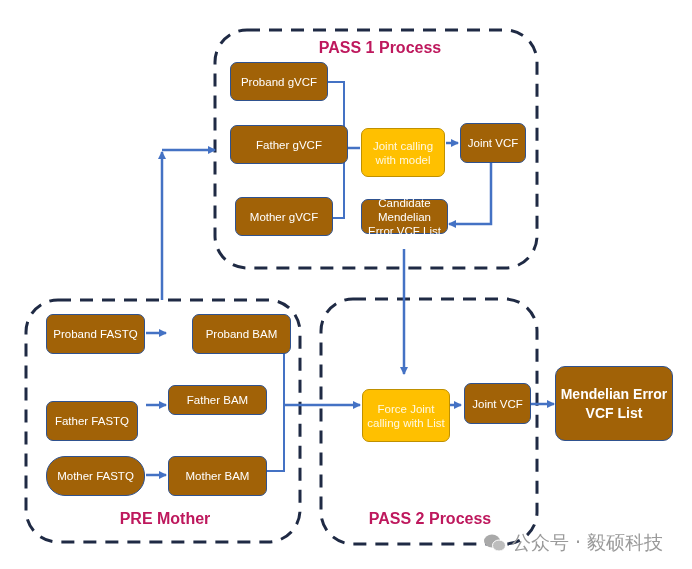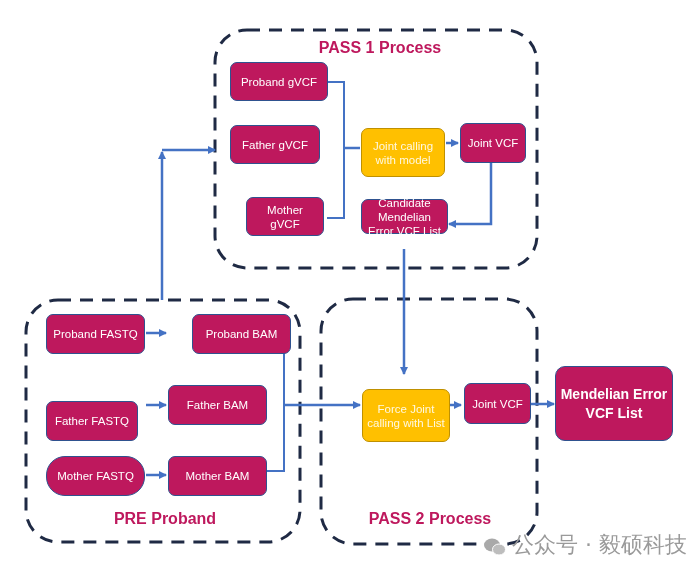--- a/index.html
+++ b/index.html
@@ -4,24 +4,24 @@
 <style>
   html, body { margin:0; padding:0; background:#ffffff; }
   body { width:692px; height:569px; position:relative; overflow:hidden;
          font-family:"Liberation Sans", "DejaVu Sans", sans-serif; }
   svg.wires { position:absolute; left:0; top:0; width:692px; height:569px; }
   .group-title { position:absolute; font-weight:bold; font-size:16px; color:#be185d;
                  text-align:center; white-space:nowrap; }
   .node { position:absolute; box-sizing:border-box; border-radius:7px;
           display:flex; align-items:center; justify-content:center; text-align:center;
           color:#ffffff; font-size:11.5px; line-height:14px; padding:2px 4px; }
-  .node.blue { background:#be185d; border:1px solid #2f528f; }
+  .node.blue { background:#a16207; border:1px solid #2f528f; }
   .node.yellow { background:#ffc000; border:1px solid #bf9000; color:#fff8e0; }
   .node.big { font-size:14px; font-weight:bold; line-height:19px; border-radius:10px; }
-  .watermark { position:absolute; left:484px; top:530px; font-size:22px; color:#9a9a9a;
+  .watermark { position:absolute; left:484px; top:530px; font-size:19px; color:#9a9a9a;
                display:flex; align-items:center; gap:6px; white-space:nowrap;
                font-family:"DejaVu Sans", sans-serif; }
   .wechat-icon { width:22px; height:18px; position:relative; }
 </style>
 </head>
 <body>
 
 <svg class="wires" xmlns="http://www.w3.org/2000/svg">
   <defs>
     <marker id="ah" markerWidth="8" markerHeight="8" refX="7" refY="4" orient="auto" markerUnits="userSpaceOnUse">
@@ -51,35 +51,35 @@
 
   <path d="M267,337 L284,337 L284,471 L267,471" fill="none" stroke="#4472c4" stroke-width="2"></path>
   <path d="M284,405 L360,405" fill="none" stroke="#4472c4" stroke-width="2.5" marker-end="url(#ah)"></path>
 
   <path d="M446,405 L461,405" fill="none" stroke="#4472c4" stroke-width="2.5" marker-end="url(#ah)"></path>
 
   <path d="M531,404 L554,404" fill="none" stroke="#4472c4" stroke-width="2.5" marker-end="url(#ah)"></path>
 </svg>
 
 <div class="group-title" style="left:310px; top:39px; width:140px;">PASS 1 Process</div>
-<div class="group-title" style="left:95px; top:510px; width:140px;">PRE Proband</div>
+<div class="group-title" style="left:95px; top:510px; width:140px;">PRE Mother</div>
 <div class="group-title" style="left:355px; top:510px; width:150px;">PASS 2 Process</div>
 
 <div class="node blue" style="left:230px; top:62px; width:98px; height:39px;">Proband gVCF</div>
-<div class="node blue" style="left:230px; top:125px; width:90px; height:39px;">Father gVCF</div>
-<div class="node blue" style="left:246px; top:197px; width:78px; height:39px;">Mother gVCF</div>
+<div class="node blue" style="left:230px; top:125px; width:118px; height:39px;">Father gVCF</div>
+<div class="node blue" style="left:235px; top:197px; width:98px; height:39px;">Mother gVCF</div>
 <div class="node yellow" style="left:361px; top:119px; width:84px; height:49px;margin-top:9px;">Joint calling with model</div>
 <div class="node blue" style="left:460px; top:123px; width:66px; height:40px;">Joint VCF</div>
 <div class="node blue" style="left:361px; top:199px; width:87px; height:35px;">Candidate Mendelian Error VCF List</div>
 
 <div class="node blue" style="left:46px; top:314px; width:99px; height:40px;">Proband FASTQ</div>
 <div class="node blue" style="left:46px; top:401px; width:92px; height:40px;">Father FASTQ</div>
 <div class="node blue" style="left:46px; top:456px; width:99px; height:40px;border-radius:19px;">Mother FASTQ</div>
 <div class="node blue" style="left:168px; top:314px; width:99px; height:40px;margin-left:24px;">Proband BAM</div>
-<div class="node blue" style="left:168px; top:385px; width:99px; height:40px;">Father BAM</div>
+<div class="node blue" style="left:168px; top:385px; width:99px; height:30px;">Father BAM</div>
 <div class="node blue" style="left:168px; top:456px; width:99px; height:40px;">Mother BAM</div>
 
 <div class="node yellow" style="left:362px; top:389px; width:88px; height:53px;">Force Joint calling with List</div>
 <div class="node blue" style="left:464px; top:383px; width:67px; height:41px;">Joint VCF</div>
 
 <div class="node blue big" style="left:555px; top:366px; width:118px; height:75px;">Mendelian Error VCF List</div>
 
 <div class="watermark">
   <span class="wechat-icon">
     <svg width="22" height="18" viewBox="0 0 22 18">

